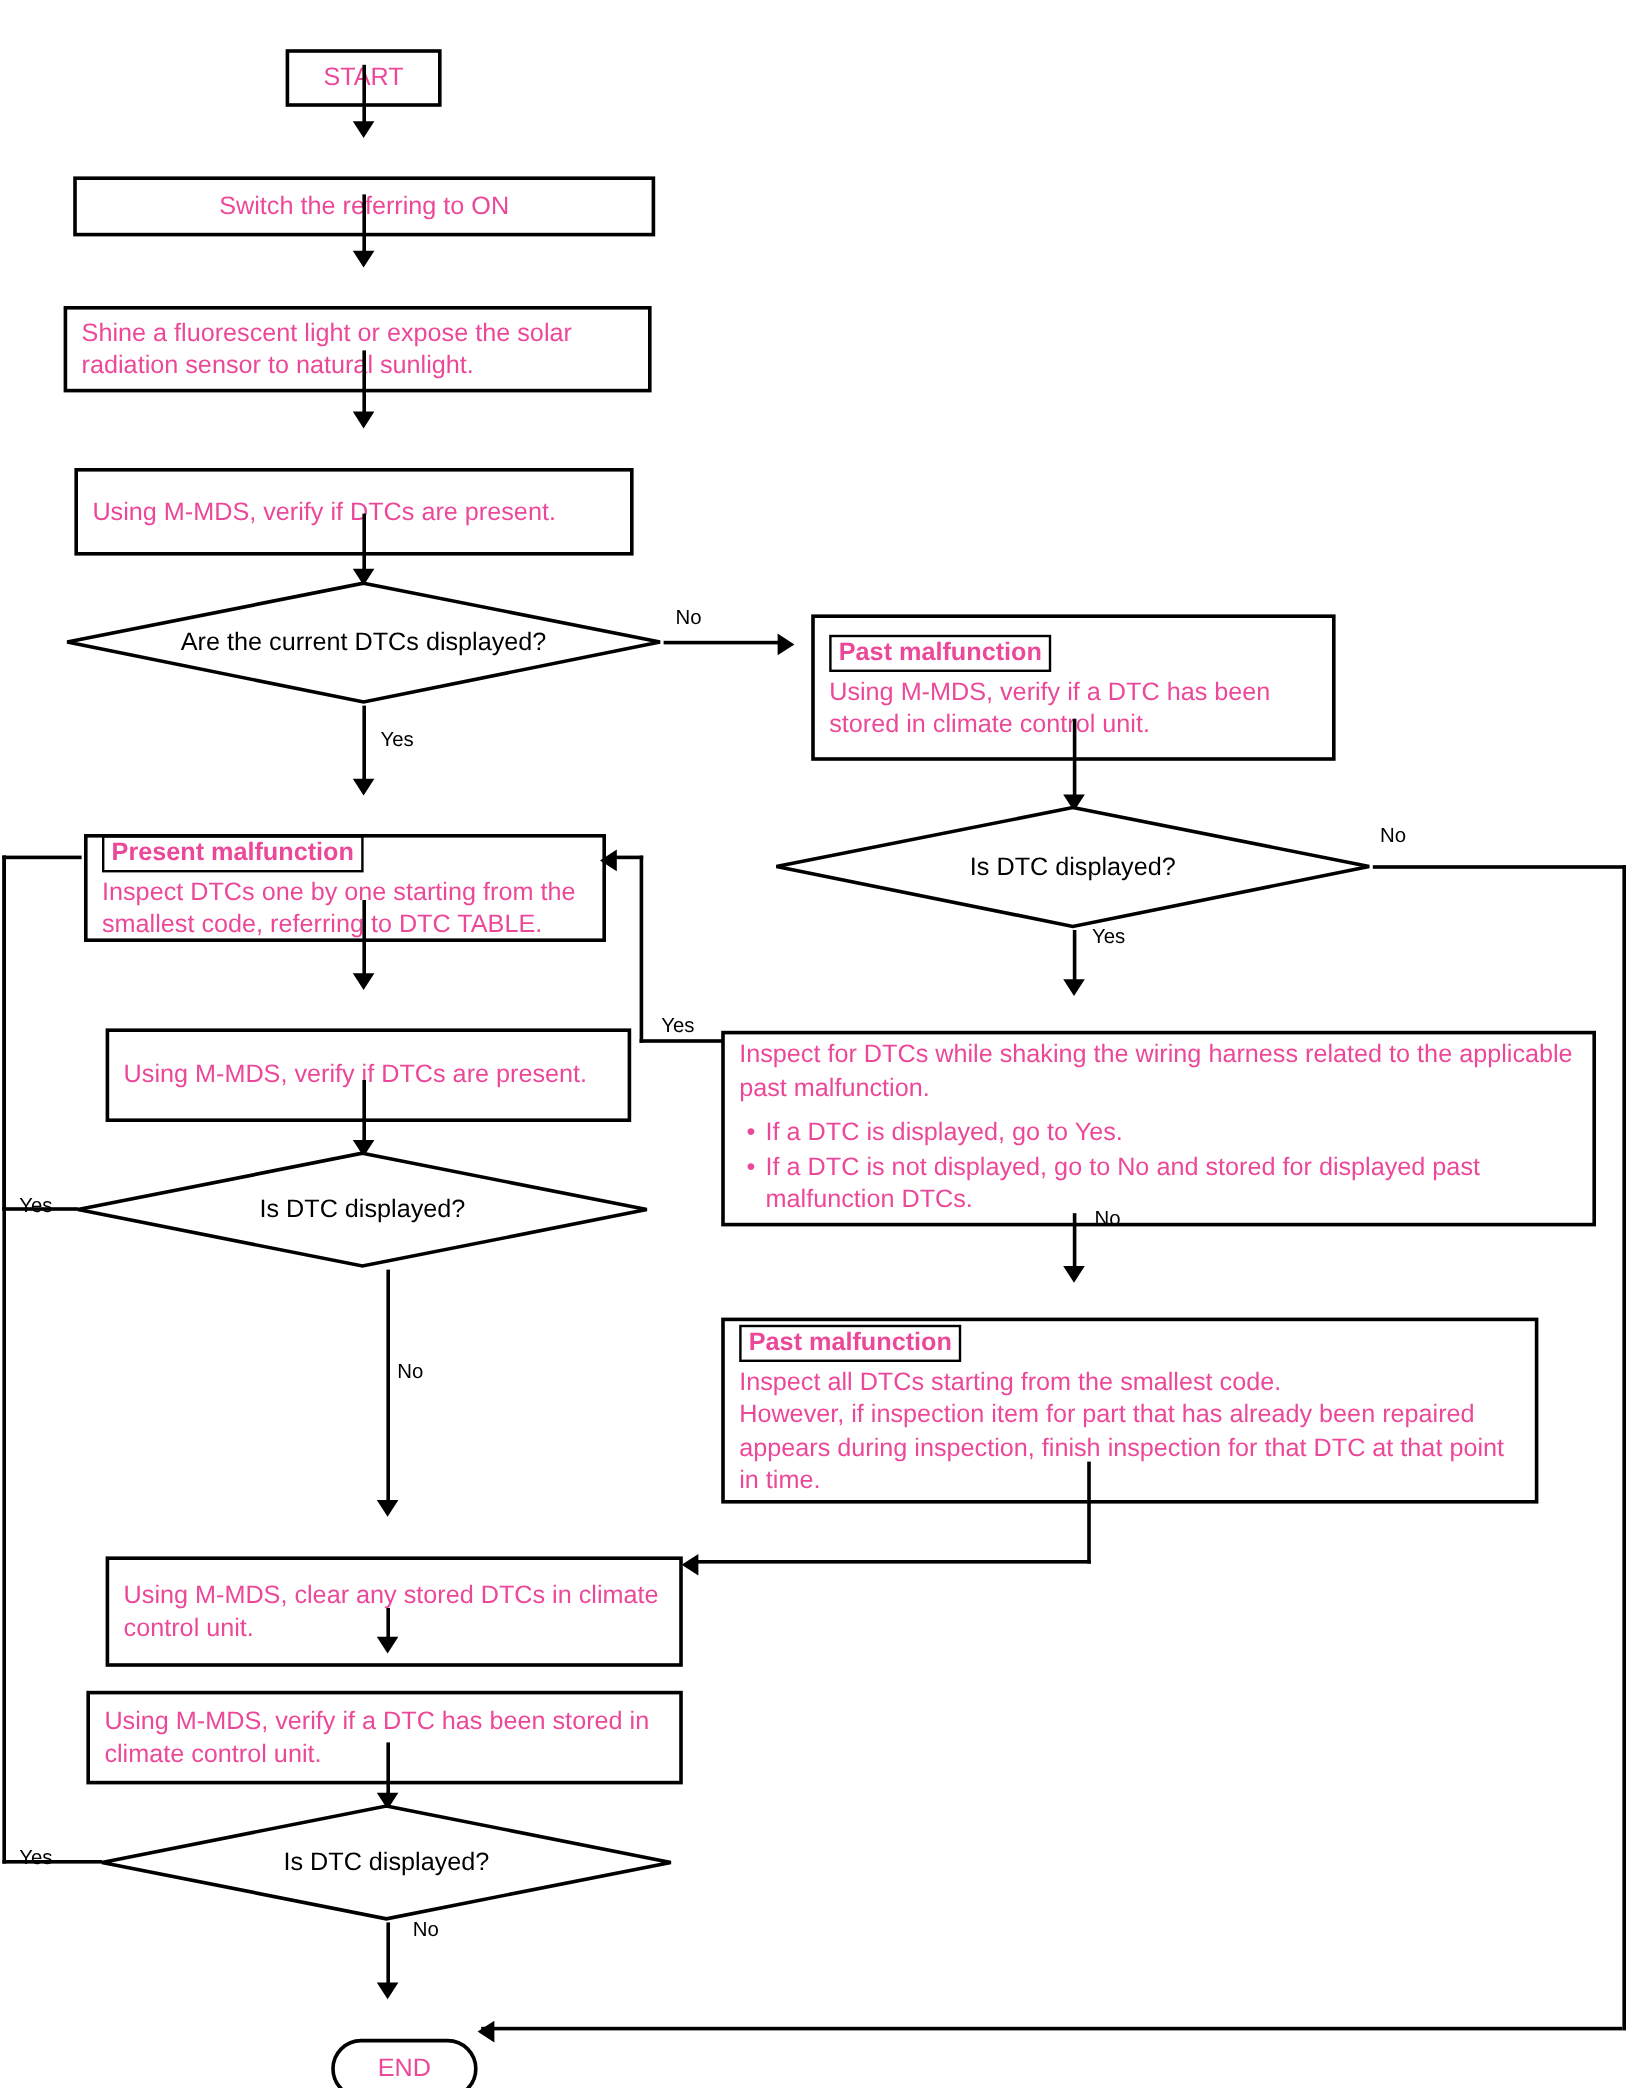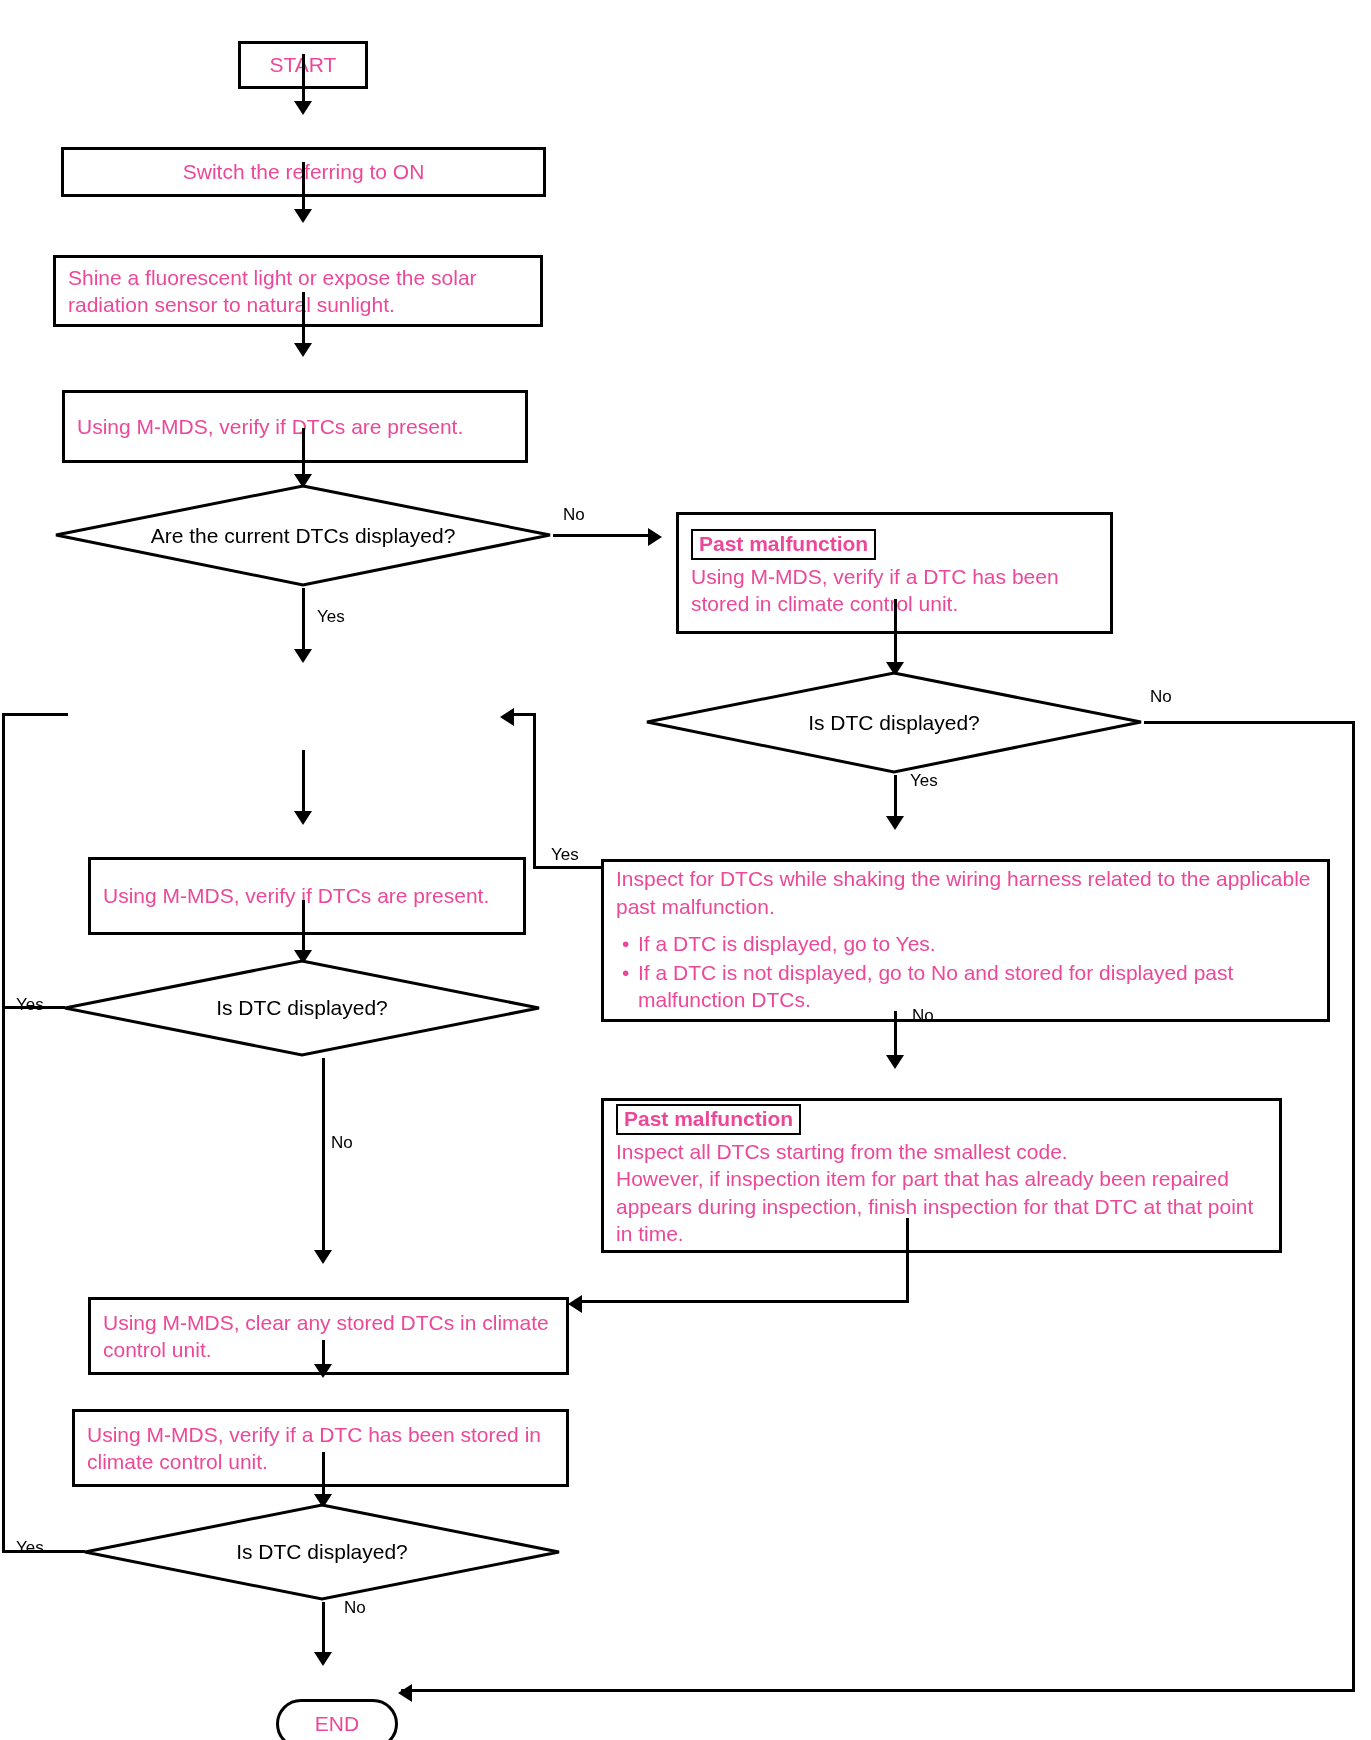--- a/index.html
+++ b/index.html
@@ -75,20 +75,26 @@
       <div>Using M-MDS, verify if a DTC has been stored in climate control unit.</div>
     </div>
   </div>
   <div class="line vline" style="left:894px;top:599px;height:72px;"></div>
   <div class="arrow down" style="left:886px;top:662px;"></div>
 
   <div class="line vline" style="left:302px;top:588px;height:70px;"></div>
   <div class="arrow down" style="left:294px;top:649px;"></div>
   <div class="elabel" style="left:317px;top:607px;">Yes</div>
 
+  <div class="node left" style="left:70px;top:660px;width:435px;height:90px;">
+    <div class="inner">
+      <span class="tag">Present malfunction</span>
+      <div>Inspect DTCs one by one starting from the smallest code, referring to DTC TABLE.</div>
+    </div>
+  </div>
 
   <div class="diamond" style="left:644px;top:670px;width:500px;height:105px;">
     <svg width="500" height="105" viewBox="0 0 500 105">
       <polygon points="250,3 497,52 250,102 3,52" fill="#ffffff" stroke="#000000" stroke-width="3"></polygon>
     </svg>
     <div class="dlabel">Is DTC displayed?</div>
   </div>
 
   <div class="line hline" style="left:1144px;top:721px;width:211px;"></div>
   <div class="line vline" style="left:1352px;top:721px;height:971px;"></div>
@@ -149,21 +155,21 @@
   </div>
 
   <div class="line vline" style="left:906px;top:1218px;height:85px;"></div>
   <div class="line hline" style="left:580px;top:1300px;width:329px;"></div>
   <div class="arrow left" style="left:568px;top:1295px;"></div>
 
   <div class="line vline" style="left:322px;top:1058px;height:200px;"></div>
   <div class="arrow down" style="left:314px;top:1250px;"></div>
   <div class="elabel" style="left:331px;top:1133px;">No</div>
 
-  <div class="node left" style="left:88px;top:1262px;width:481px;height:78px;">
+  <div class="node left" style="left:88px;top:1262px;width:481px;height:92px;">
     <span class="inner">Using M-MDS, clear any stored DTCs in climate control unit.</span>
   </div>
   <div class="line vline" style="left:322px;top:1340px;height:32px;"></div>
   <div class="arrow down" style="left:314px;top:1364px;"></div>
 
   <div class="node left" style="left:72px;top:1374px;width:497px;height:78px;">
     <span class="inner">Using M-MDS, verify if a DTC has been stored in climate control unit.</span>
   </div>
   <div class="line vline" style="left:322px;top:1452px;height:50px;"></div>
   <div class="arrow down" style="left:314px;top:1494px;"></div>

